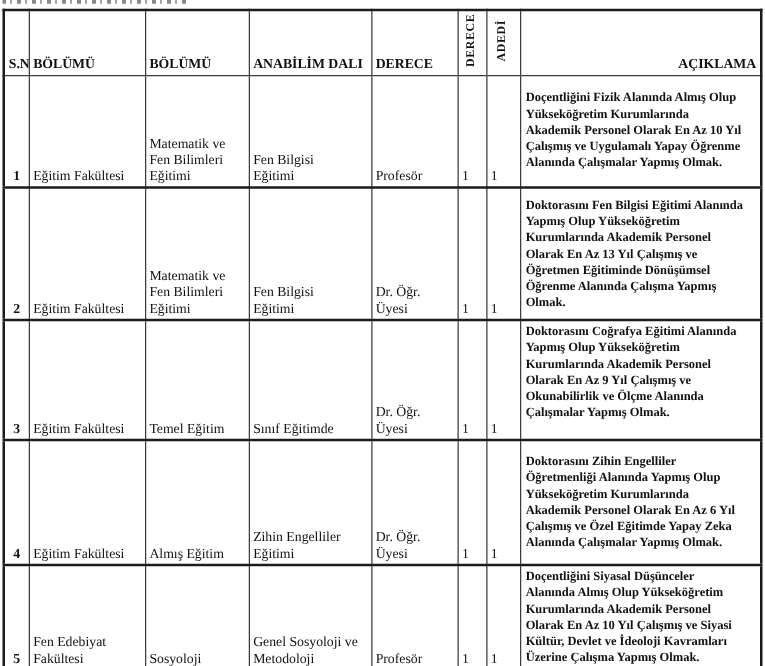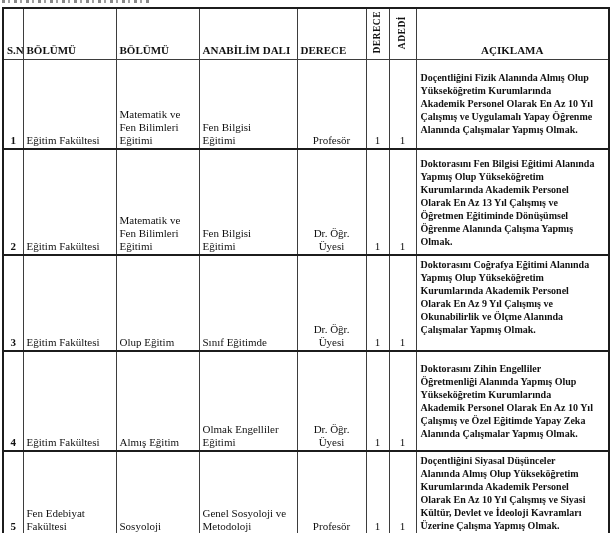--- a/index.html
+++ b/index.html
@@ -23,29 +23,29 @@
   .doc th,.doc td{
     border:1px solid #3d3d3d;
     padding:1px 3px;
     font-size:11px;line-height:13px;
     vertical-align:bottom;
     overflow:hidden;
   }
   .doc thead th{
     font-weight:bold;text-align:left;vertical-align:bottom;padding-bottom:2px;
   }
-  .doc thead th.c{text-align:center;}
+  .doc thead th.c{text-align:right;}
   .doc thead th.rot{text-align:center;vertical-align:middle;padding:2px 0;}
   .rot .vtext{
     display:inline-block;
     writing-mode:vertical-rl;transform:rotate(180deg);
     font-size:9.5px;letter-spacing:.5px;font-weight:bold;white-space:nowrap;
   }
   td.sn{text-align:center;font-weight:bold;}
-  td.center{text-align:center;}
+  td.center{text-align:left;}
   td.pre{white-space:pre-line;}
   td.aciklama{
     font-weight:bold;font-size:10px;line-height:13px;
     vertical-align:middle;white-space:pre-line;padding:2px 4px;
   }
   td.aciklama.va-top{vertical-align:top;}
   tbody tr{border-top:2px solid #1c1c1c;}
   tbody tr.first{border-top:1px solid #3d3d3d;}
   
   tr.hdr{height:48px;}
@@ -117,47 +117,47 @@
 Yapmış Olup Yükseköğretim
 Kurumlarında Akademik Personel
 Olarak En Az 13 Yıl Çalışmış ve
 Öğretmen Eğitiminde Dönüşümsel
 Öğrenme Alanında Çalışma Yapmış
 Olmak.</td>
     </tr>
     <tr class="r3">
       <td class="sn">3</td>
       <td>Eğitim Fakültesi</td>
-      <td class="pre">Olup Eğitim</td>
+      <td class="pre">Temel Eğitim</td>
       <td class="pre">Sınıf Eğitimde</td>
       <td class="center pre">Dr. Öğr.
 Üyesi</td>
       <td class="center">1</td>
       <td class="center">1</td>
       <td class="aciklama va-top">Doktorasını Coğrafya Eğitimi Alanında
 Yapmış Olup Yükseköğretim
 Kurumlarında Akademik Personel
 Olarak En Az 9 Yıl Çalışmış ve
 Okunabilirlik ve Ölçme Alanında
 Çalışmalar Yapmış Olmak.</td>
     </tr>
     <tr class="r4">
       <td class="sn">4</td>
       <td>Eğitim Fakültesi</td>
       <td class="pre">Almış Eğitim</td>
-      <td class="pre">Olmak Engelliler
+      <td class="pre">Zihin Engelliler
 Eğitimi</td>
       <td class="center pre">Dr. Öğr.
 Üyesi</td>
       <td class="center">1</td>
       <td class="center">1</td>
       <td class="aciklama">Doktorasını Zihin Engelliler
 Öğretmenliği Alanında Yapmış Olup
 Yükseköğretim Kurumlarında
-Akademik Personel Olarak En Az 10 Yıl
+Akademik Personel Olarak En Az 6 Yıl
 Çalışmış ve Özel Eğitimde Yapay Zeka
 Alanında Çalışmalar Yapmış Olmak.</td>
     </tr>
     <tr class="r5">
       <td class="sn">5</td>
       <td class="pre">Fen Edebiyat
 Fakültesi</td>
       <td>Sosyoloji</td>
       <td class="pre">Genel Sosyoloji ve
 Metodoloji</td>

